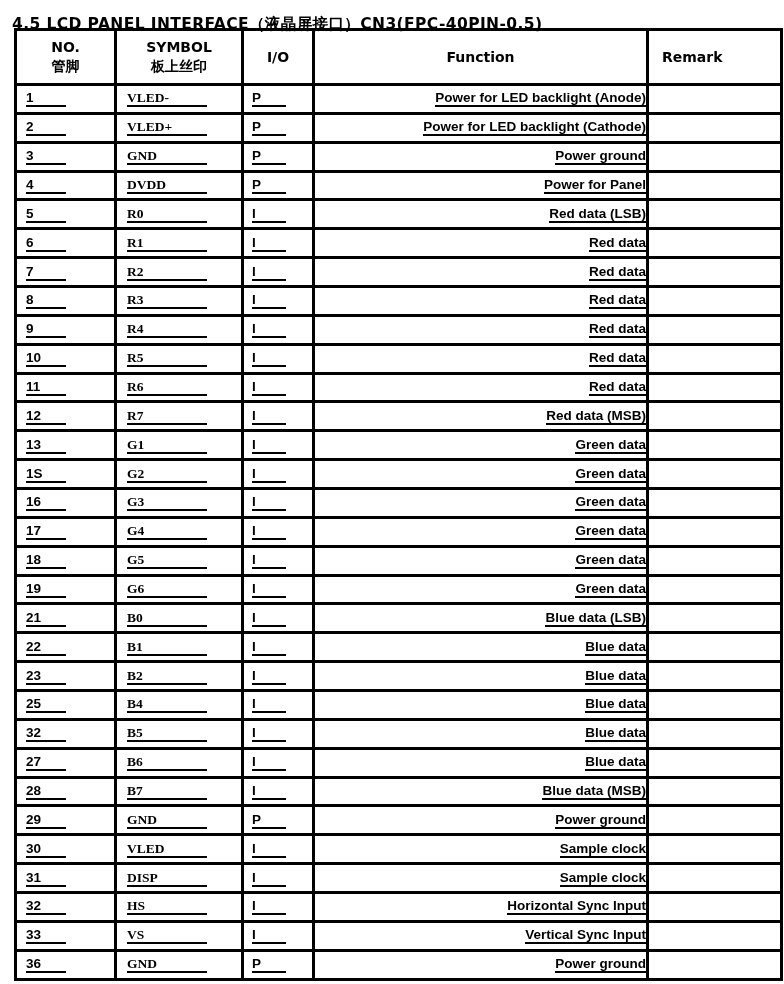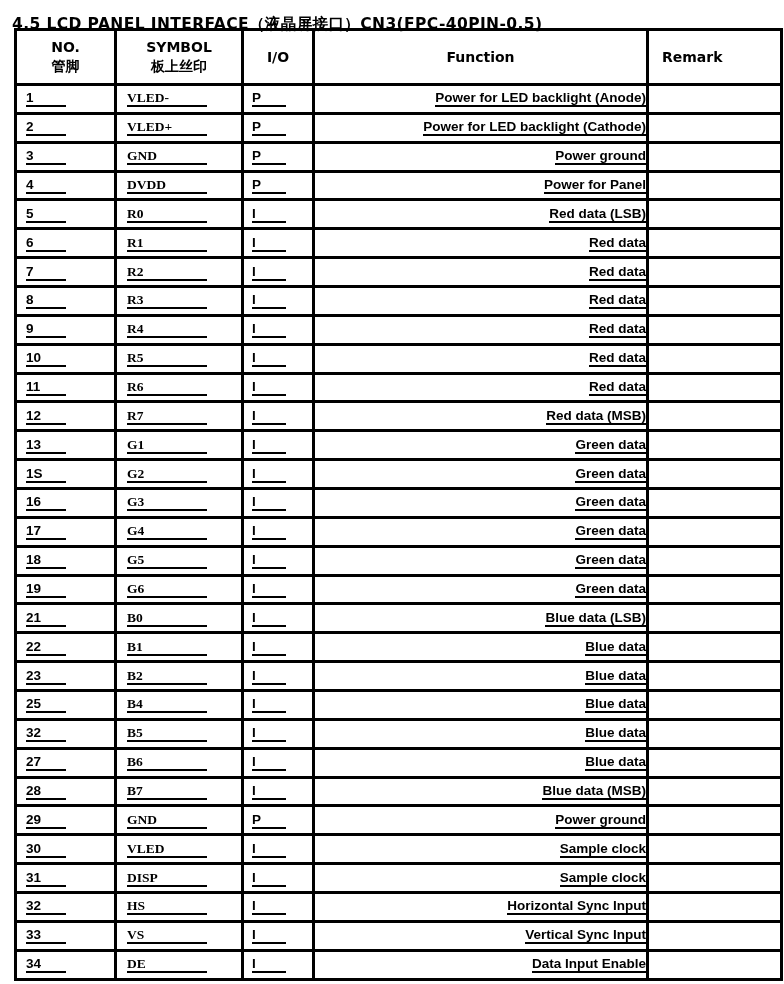--- a/index.html
+++ b/index.html
@@ -289,22 +289,22 @@
           <td class="c-remark"></td>
         </tr>
         <tr>
           <td class="c-no"><span class="u">33</span></td>
           <td class="c-symbol"><span class="u">VS</span></td>
           <td class="c-io"><span class="u">I</span></td>
           <td class="c-fn"><span class="u">Vertical Sync Input</span></td>
           <td class="c-remark"></td>
         </tr>
         <tr>
-          <td class="c-no"><span class="u">34</span></td>
-          <td class="c-symbol"><span class="u">DE</span></td>
-          <td class="c-io"><span class="u">I</span></td>
-          <td class="c-fn"><span class="u">Data Input Enable</span></td>
+          <td class="c-no"><span class="u">36</span></td>
+          <td class="c-symbol"><span class="u">GND</span></td>
+          <td class="c-io"><span class="u">P</span></td>
+          <td class="c-fn"><span class="u">Power ground</span></td>
           <td class="c-remark"></td>
         </tr>
       </tbody>
   </table>
 
 </div>
 
 </body></html>

